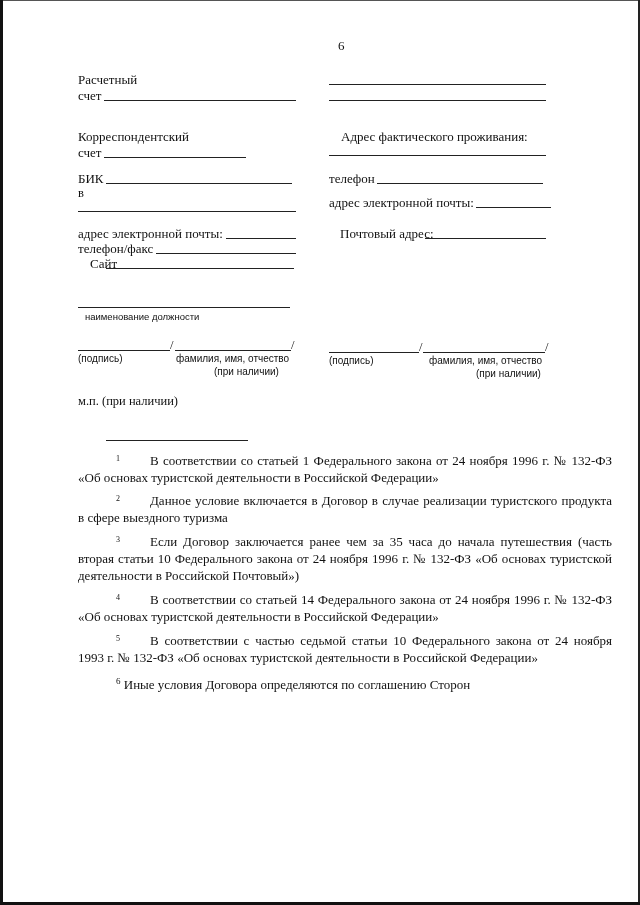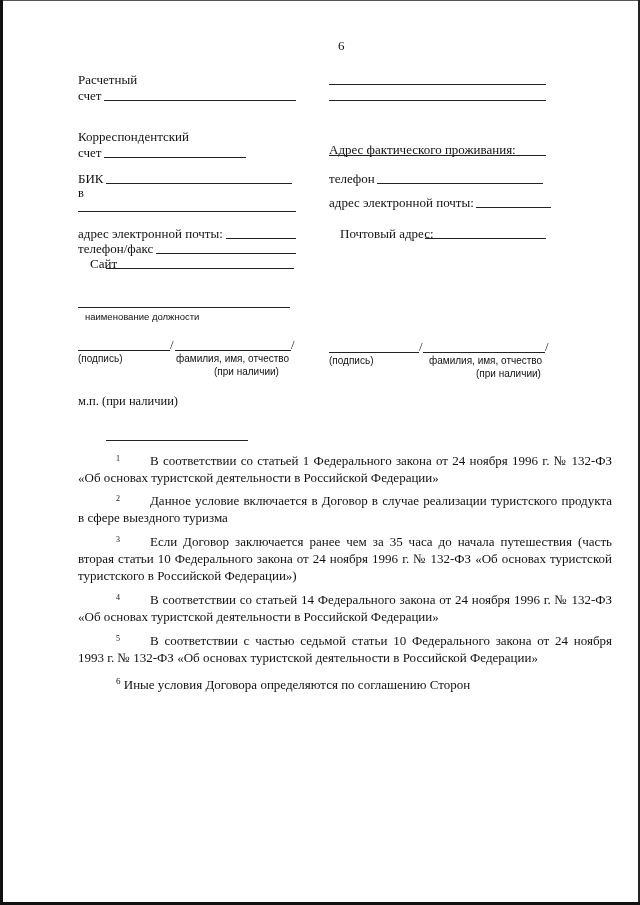--- a/index.html
+++ b/index.html
@@ -104,21 +104,21 @@
   <div class="abs t10" style="left:176px; top:353px;">фамилия, имя, отчество</div>
   <div class="abs t10" style="left:214px; top:366px;">(при  наличии)</div>
 
   <div class="abs t12" style="left:78px; top:394px;">м.п. (при наличии)</div>
 </div>
 
 <div>
   <div class="line" style="left:329px; top:84px; width:217px;"></div>
   <div class="line" style="left:329px; top:100px; width:217px;"></div>
 
-  <div class="abs t13" style="left:329px; top:129px;margin-top:13px;">Адрес фактического проживания:</div>
+  <div class="abs t13" style="left:341px; top:129px;">Адрес фактического проживания:</div>
   <div class="line" style="left:329px; top:155px; width:217px;"></div>
 
   <div class="abs t13" style="left:329px; top:171px;">телефон</div>
   <div class="line" style="left:377px; top:183px; width:166px;"></div>
 
   <div class="abs t13" style="left:329px; top:195px;">адрес электронной почты:</div>
   <div class="line" style="left:476px; top:207px; width:75px;"></div>
 
   <div class="abs t13" style="left:340px; top:226px;">Почтовый адрес:</div>
   <div class="line" style="left:425px; top:238px; width:121px;"></div>
@@ -148,21 +148,21 @@
       <span class="sup">2</span><span>Данное условие включается в Договор в случае реализации туристского продукта</span>
     </div>
     <div>в сфере выездного туризма</div>
   </div>
 
   <div class="fn-block" style="top:533px;">
     <div class="justify-last" style="padding-left:38px;">
       <span class="sup">3</span><span>Если Договор заключается ранее чем за 35 часа до начала путешествия (часть</span>
     </div>
     <div class="justify-last">вторая статьи 10 Федерального закона от 24 ноября 1996 г. № 132-ФЗ «Об основах туристской</div>
-    <div>туристского в Российской Федерации»)</div>
+    <div>деятельности в Российской Почтовый»)</div>
   </div>
 
   <div class="fn-block" style="top:591px;">
     <div class="justify-last" style="padding-left:38px;">
       <span class="sup">4</span><span>В соответствии со статьей 14 Федерального закона от 24 ноября 1996 г. № 132-ФЗ</span>
     </div>
     <div>«Об основах туристской деятельности в Российской Федерации»</div>
   </div>
 
   <div class="fn-block" style="top:632px;">

